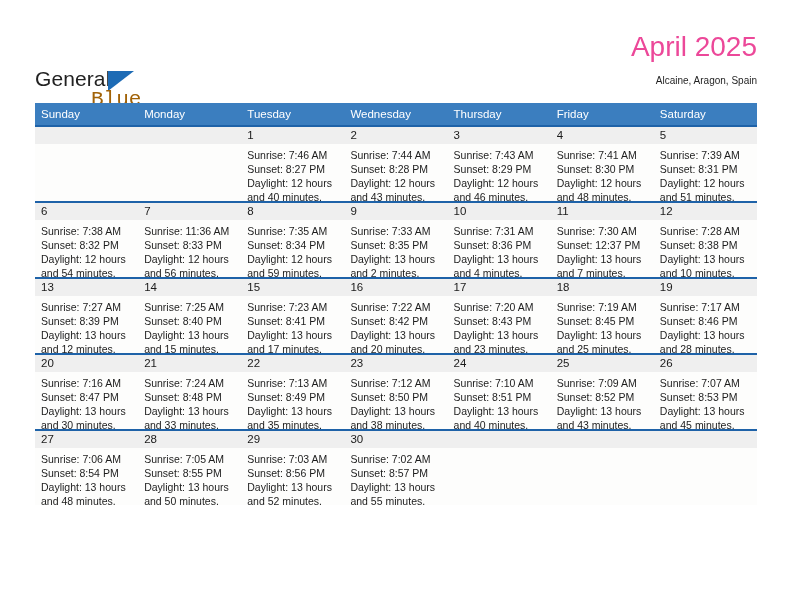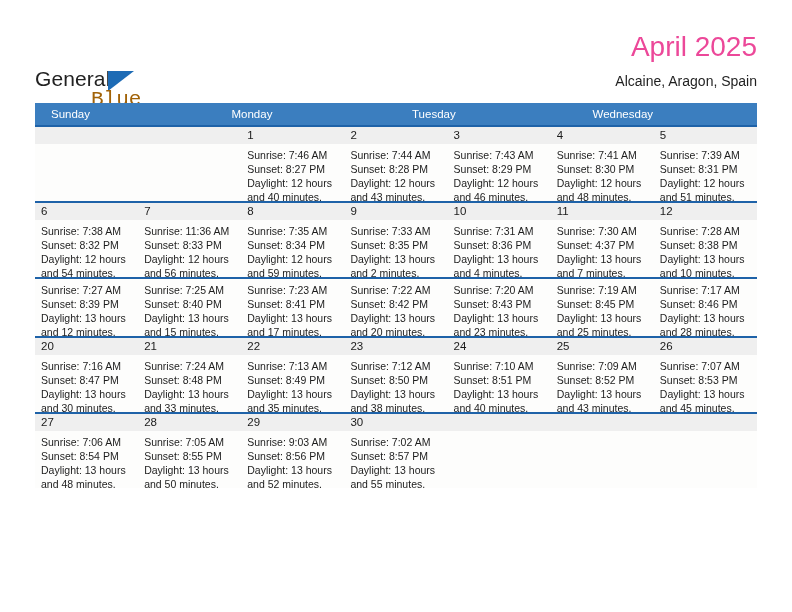--- a/index.html
+++ b/index.html
@@ -73,21 +73,21 @@
     text-align: right;
   }
   .cal-title {
     font-size: 28px;
     font-weight: normal;
     color: #ec4899;
     line-height: 34px;
     white-space: nowrap;
   }
   .cal-subtitle {
-    font-size: 14px;
+    font-size: 10px;
     color: #1f1f1f;
     line-height: 20px;
     margin-top: 7px;
     white-space: nowrap;
   }
 
   
   .calendar {
     position: absolute;
     left: 35px;
@@ -98,21 +98,21 @@
   .dow-row {
     display: flex;
     background: #3b7ebf;
     height: 22px;
   }
   .dow-cell {
     flex: 1 1 0;
     color: #ffffff;
     font-size: 11.5px;
     line-height: 22px;
-    padding-left: 16px;
+    padding-left: 6px;
     box-sizing: border-box;
     white-space: nowrap;
   }
 
   .week {
     border-top: 2px solid #1e62a8;
   }
   .week:first-of-type {
     border-top: none;
   }
@@ -172,20 +172,23 @@
 
   </div>
 
   <div class="calendar">
 
     <div class="dow-row">
       <div class="dow-cell">Sunday</div>
       <div class="dow-cell">Monday</div>
       <div class="dow-cell">Tuesday</div>
       <div class="dow-cell">Wednesday</div>
+      <div class="dow-cell">Thursday</div>
+      <div class="dow-cell">Friday</div>
+      <div class="dow-cell">Saturday</div>
     </div>
 
     <div class="week">
       <div class="week-dates">
         <div class="date-cell"></div>
         <div class="date-cell"></div>
         <div class="date-cell">1</div>
         <div class="date-cell">2</div>
         <div class="date-cell">3</div>
         <div class="date-cell">4</div>
@@ -263,34 +266,43 @@
           <div>and 2 minutes.</div>
         </div>
         <div class="body-cell">
           <div>Sunrise: 7:31 AM</div>
           <div>Sunset: 8:36 PM</div>
           <div>Daylight: 13 hours</div>
           <div>and 4 minutes.</div>
         </div>
         <div class="body-cell">
           <div>Sunrise: 7:30 AM</div>
-          <div>Sunset: 4:37 PM</div>
+          <div>Sunset: 12:37 PM</div>
           <div>Daylight: 13 hours</div>
           <div>and 7 minutes.</div>
         </div>
         <div class="body-cell">
           <div>Sunrise: 7:28 AM</div>
           <div>Sunset: 8:38 PM</div>
           <div>Daylight: 13 hours</div>
           <div>and 10 minutes.</div>
         </div>
       </div>
     </div>
 
     <div class="week">
+      <div class="week-dates">
+        <div class="date-cell">13</div>
+        <div class="date-cell">14</div>
+        <div class="date-cell">15</div>
+        <div class="date-cell">16</div>
+        <div class="date-cell">17</div>
+        <div class="date-cell">18</div>
+        <div class="date-cell">19</div>
+      </div>
       <div class="week-body">
         <div class="body-cell">
           <div>Sunrise: 7:27 AM</div>
           <div>Sunset: 8:39 PM</div>
           <div>Daylight: 13 hours</div>
           <div>and 12 minutes.</div>
         </div>
         <div class="body-cell">
           <div>Sunrise: 7:25 AM</div>
           <div>Sunset: 8:40 PM</div>
@@ -403,21 +415,21 @@
           <div>Daylight: 13 hours</div>
           <div>and 48 minutes.</div>
         </div>
         <div class="body-cell">
           <div>Sunrise: 7:05 AM</div>
           <div>Sunset: 8:55 PM</div>
           <div>Daylight: 13 hours</div>
           <div>and 50 minutes.</div>
         </div>
         <div class="body-cell">
-          <div>Sunrise: 9:03 AM</div>
+          <div>Sunrise: 7:03 AM</div>
           <div>Sunset: 8:56 PM</div>
           <div>Daylight: 13 hours</div>
           <div>and 52 minutes.</div>
         </div>
         <div class="body-cell">
           <div>Sunrise: 7:02 AM</div>
           <div>Sunset: 8:57 PM</div>
           <div>Daylight: 13 hours</div>
           <div>and 55 minutes.</div>
         </div>

